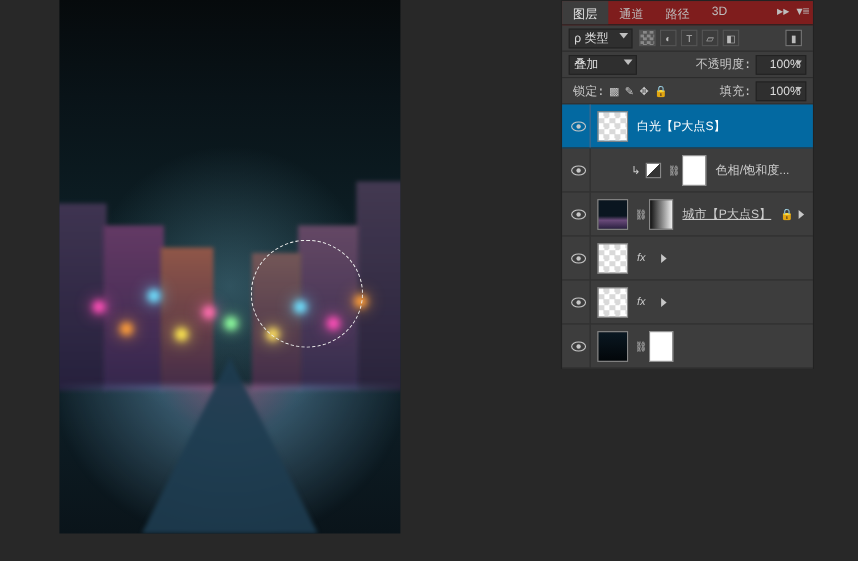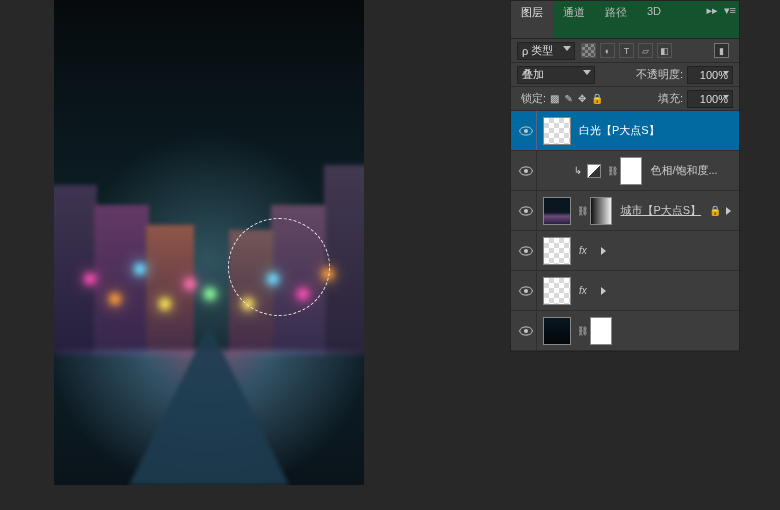--- a/index.html
+++ b/index.html
@@ -61,34 +61,34 @@
   .marquee {
     position:absolute; border:1px dashed #e8e8e8; border-radius:50%;
     left:174px; top:218px; width:102px; height:98px;
   }
 
   
   .panel {
     position:absolute; left:510px; top:0; width:230px;
     background:#3d3d3d; border:1px solid #222;
   }
-  .tabs { display:flex; background:#14532d; border-bottom:1px solid #222; height:38px; }
+  .tabs { display:flex; background:#7f1d1d; border-bottom:1px solid #222; height:22px; }
   .tab { padding:4px 10px 0; color:#bdbdbd; cursor:pointer; }
   .tab.active { background:#3d3d3d; color:#e6e6e6; }
   .tab-spacer { flex:1; }
   .tab-ico { width:18px; text-align:center; color:#bdbdbd; padding-top:3px; cursor:pointer; }
 
   .row { display:flex; align-items:center; height:24px; border-bottom:1px solid #2c2c2c; padding:0 6px; }
   .row select, .row .combo, .row .numbox {
     background:#2f2f2f; border:1px solid #222; color:#ddd;
     height:18px; font-size:11px; padding:0 4px;
   }
   .combo { display:flex; align-items:center; padding-right:14px; position:relative; flex:1; }
   .combo .dd { position:absolute; right:3px; top:3px; width:0;height:0;border-left:4px solid transparent;border-right:4px solid transparent;border-top:5px solid #bfbfbf; }
-  .row .lbl { margin:0 4px; color:#c8c8c8; white-space:nowrap; }
+  .row .lbl { margin:0 4px; color:#c8c8c8; white-space:nowrap;font-family:Liberation Mono, monospace; }
   .numbox { width:46px; display:flex; align-items:center; justify-content:flex-end; padding-right:14px; position:relative; }
   .numbox .dd { position:absolute; right:3px; top:4px; width:0;height:0;border-left:3.5px solid transparent;border-right:3.5px solid transparent;border-top:4.5px solid #bfbfbf; }
 
   .row.icons .mini { width:15px;height:15px;border:1px solid #555;margin-right:4px;display:flex;align-items:center;justify-content:center;font-size:9px;color:#bbb; }
   .row.icons .mini.sq{background:repeating-conic-gradient(#888 0 25%,#555 0 50%) 0 0/6px 6px;}
   .row.lock span.k { margin-right:5px; color:#c8c8c8; font-size:10px; }
 
   
   .layer { display:flex; align-items:center; height:40px; border-bottom:1px solid #2e2e2e; padding:0 4px; }
   .layer.selected { background:#0369a1; color:#fff; }
@@ -158,21 +158,21 @@
     <div class="mini sq"></div>
     <div class="mini">◐</div>
     <div class="mini">T</div>
     <div class="mini">▱</div>
     <div class="mini">◧</div>
     <div style="flex:1"></div>
     <div class="mini" style="border-color:#777;background:#2f2f2f">▮</div>
   </div>
 
   <div class="row">
-    <div class="combo" style="width:78px;flex:none">
+    <div class="combo" style="width:62px;flex:none">
       <span>叠加</span>
         <span class="dd"></span>
     </div>
     <div style="flex:1"></div>
     <span class="lbl">不透明度:</span>
     <div class="numbox">
       <span>100%</span>
         <span class="dd"></span>
     </div>
   </div>

